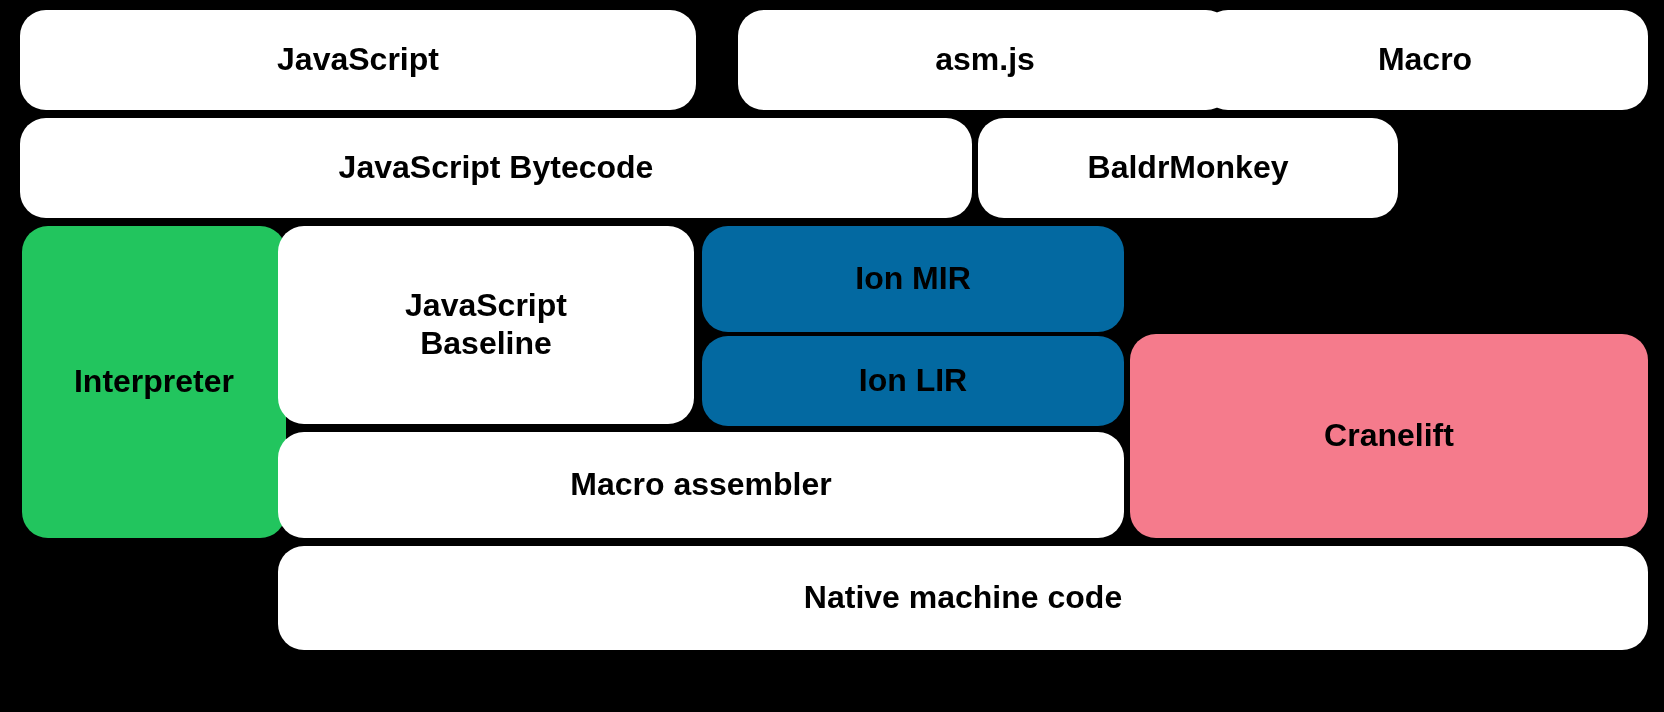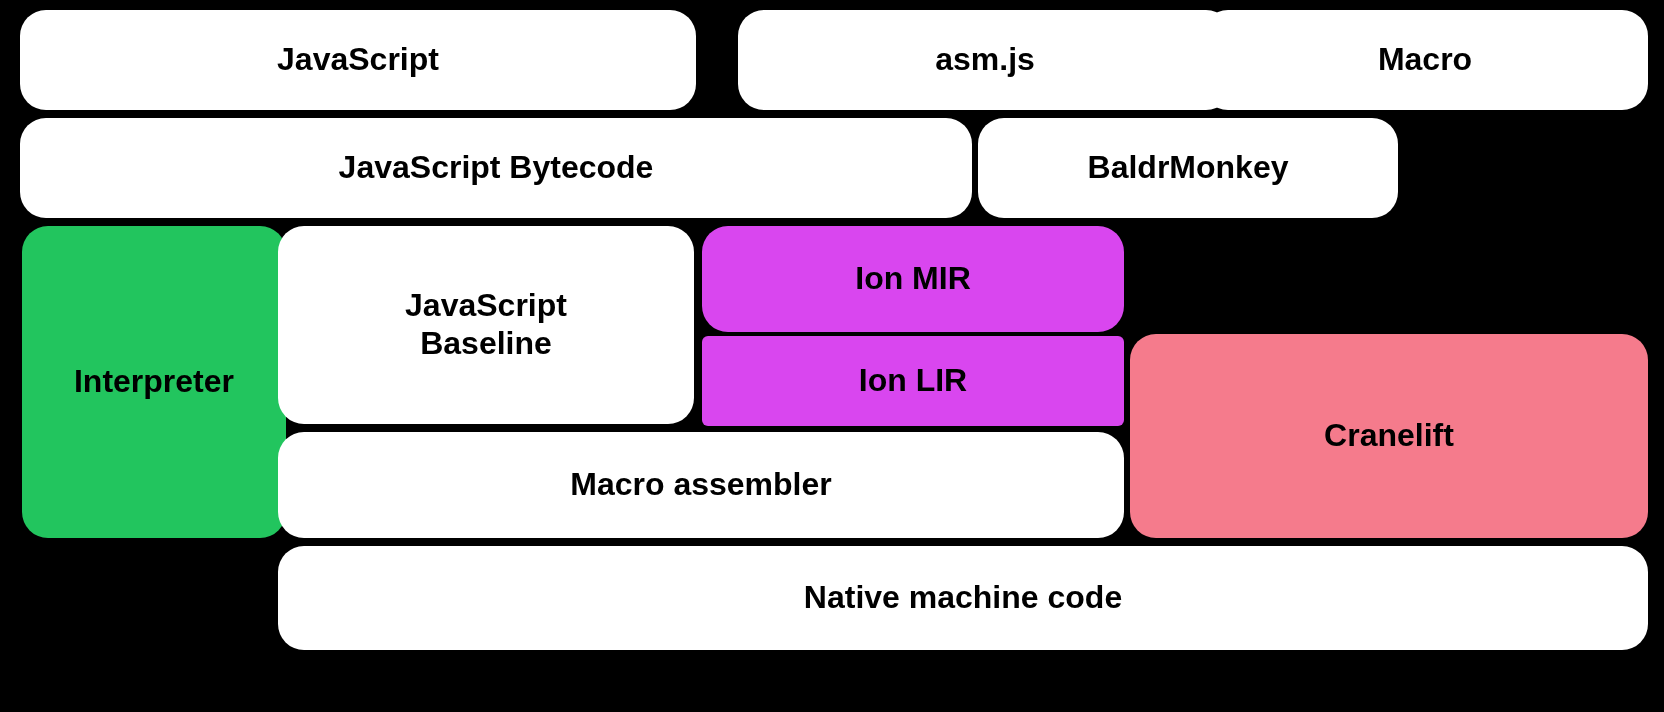--- a/index.html
+++ b/index.html
@@ -26,21 +26,21 @@
     color: #000000;
     font-size: 32px;
     font-weight: 700;
     line-height: 1.18;
     letter-spacing: 0px;
     white-space: pre-line;
     user-select: none;
   }
   .node.white  { background: #ffffff; }
   .node.gray   { background: #22c55e; }
-  .node.green  { background: #d946ef; }
+  .node.green  { background: #0369a1; }
   .node.pink   { background: #f57b8c; }
   .node .lbl {
     display: block;
     padding: 0 10px;
   }
 </style>
 </head>
 <body>
 
 <div id="stage">
@@ -71,21 +71,21 @@
 
   <div class="node white" style="left:278px; top:226px;  width:416px; height:198px;">
     <span class="lbl">JavaScript
 Baseline</span>
   </div>
 
   <div class="node green" style="left:702px; top:226px;  width:422px; height:106px;">
     <span class="lbl">Ion MIR</span>
   </div>
 
-  <div class="node green" style="left:702px; top:336px;  width:422px; height:90px;border-radius:6px;">
+  <div class="node green" style="left:702px; top:336px;  width:422px; height:90px;">
     <span class="lbl">Ion LIR</span>
   </div>
 
   <div class="node pink" style="left:1130px;top:334px;  width:518px; height:204px;">
     <span class="lbl">Cranelift</span>
   </div>
 
   <div class="node white" style="left:278px; top:546px;  width:1370px; height:104px;">
     <span class="lbl">Native machine code</span>
   </div>

